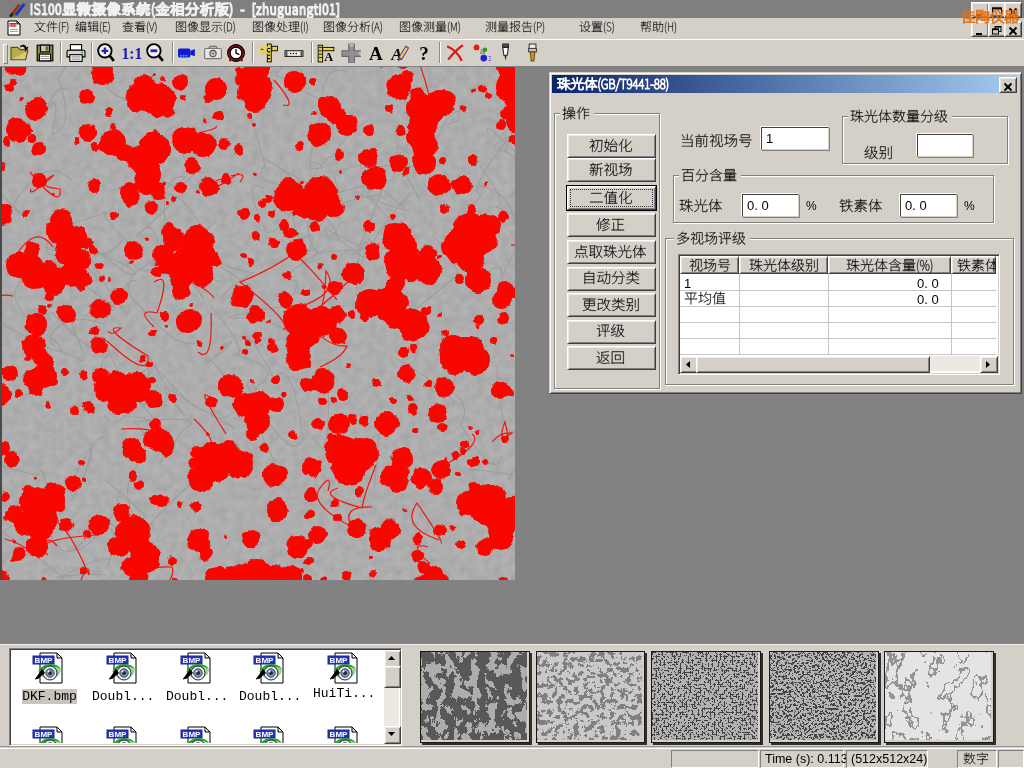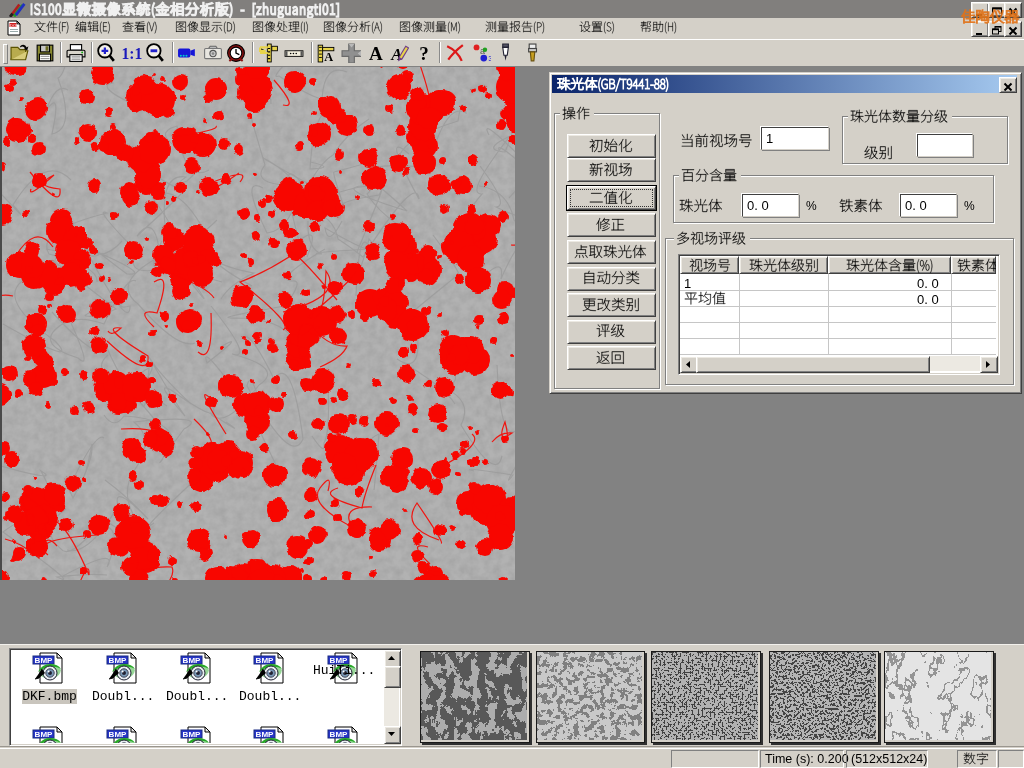--- a/index.html
+++ b/index.html
@@ -1473,21 +1473,21 @@
     <svg style="position:absolute;left:253px;top:652px" width="34" height="32">
       <use href="#bmpicon"></use>
     </svg>
     <div style="position:absolute;left:239px;top:689px;width:62px;height:15px;font-family:'Liberation Mono',monospace;font-size:13px;color:#000;text-align:center;line-height:15px;white-space:pre">Doubl...</div>
     <div style="position:absolute;left:253px;top:726px;width:34px;height:17px;overflow:hidden"><svg width="34" height="32">
         <use href="#bmpicon"></use>
       </svg></div>
     <svg style="position:absolute;left:326.5px;top:652px" width="34" height="32">
       <use href="#bmpicon"></use>
     </svg>
-    <div style="position:absolute;left:313px;top:663px;width:62px;height:15px;font-family:'Liberation Mono',monospace;font-size:13px;color:#000;text-align:center;line-height:15px;white-space:pre">HuiTi...</div>
+    <div style="position:absolute;left:313px;top:686px;width:62px;height:15px;font-family:'Liberation Mono',monospace;font-size:13px;color:#000;text-align:center;line-height:15px;white-space:pre">HuiTi...</div>
     <div style="position:absolute;left:326.5px;top:726px;width:34px;height:17px;overflow:hidden"><svg width="34" height="32">
         <use href="#bmpicon"></use>
       </svg></div>
     <div style="position:absolute;left:384px;top:650px;width:15px;height:92px;background:#ece9e2;"></div>
     <div class="raised" style="position:absolute;left:384px;top:650px;width:15px;height:16px"><svg width="13" height="14">
         <polygon points="3.0,9.0 10.0,9.0 6.5,5.0" fill="#000"></polygon>
       </svg></div>
     <div class="raised" style="position:absolute;left:384px;top:726px;width:15px;height:16px"><svg width="13" height="14">
         <polygon points="3.0,5.0 10.0,5.0 6.5,9.0" fill="#000"></polygon>
       </svg></div>
@@ -1548,21 +1548,21 @@
     <div style="position:absolute;left:769px;top:651px;width:108px;height:90px;border:1px solid #1a1a1a;box-shadow:2px 2px 0 #303030;"><svg width="106" height="88">
         <rect width="106" height="88" fill="#b4b4b4" filter="url(#ftn4)"></rect>
       </svg></div>
     <div style="position:absolute;left:884px;top:651px;width:108px;height:90px;border:1px solid #1a1a1a;box-shadow:2px 2px 0 #303030;"><svg width="106" height="88">
         <rect width="106" height="88" fill="#e4e4e4" filter="url(#ftn5)"></rect>
       </svg></div>
     <div style="position:absolute;left:0px;top:748px;width:1024px;height:20px;background:#d4d0c8;border-top:1px solid #fff;"></div>
     <div style="position:absolute;left:0px;top:746px;width:1024px;height:1px;background:#9a968f;"></div>
     <div style="position:absolute;left:671px;top:750px;width:86px;height:16px;border:1px solid;border-color:#808080 #fff #fff #808080;"></div>
     <div style="position:absolute;left:760px;top:750px;width:82px;height:16px;border:1px solid;border-color:#808080 #fff #fff #808080;"></div>
-    <div style="position:absolute;left:765px;top:752px;font-family:'Liberation Sans',sans-serif;font-size:12.5px;color:#000;font-weight:normal;white-space:pre;line-height:14.5px;">Time (s): 0.200</div>
+    <div style="position:absolute;left:765px;top:752px;font-family:'Liberation Sans',sans-serif;font-size:12.5px;color:#000;font-weight:normal;white-space:pre;line-height:14.5px;">Time (s): 0.113</div>
     <div style="position:absolute;left:846px;top:750px;width:80px;height:16px;border:1px solid;border-color:#808080 #fff #fff #808080;"></div>
     <div style="position:absolute;left:851px;top:752px;font-family:'Liberation Sans',sans-serif;font-size:12.5px;color:#000;font-weight:normal;white-space:pre;line-height:14.5px;">(512x512x24)</div>
     <div style="position:absolute;left:957px;top:750px;width:38px;height:16px;border:1px solid;border-color:#808080 #fff #fff #808080;"></div>
     <svg style="position:absolute;left:963.0px;top:748.7px;overflow:visible" width="30" height="19">
       <g transform="translate(0,14.30) scale(0.013000,-0.013000)" fill="#000" stroke="#000" stroke-width="15">
         <use href="#g6570" x="0"></use>
         <use href="#g5B57" x="1000"></use>
       </g>
     </svg>
     <div style="position:absolute;left:998px;top:750px;width:24px;height:16px;border:1px solid;border-color:#808080 #fff #fff #808080;"></div>

